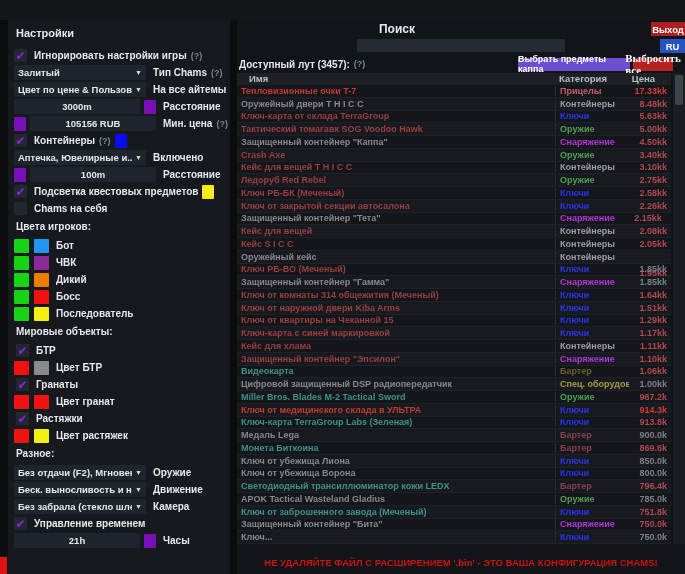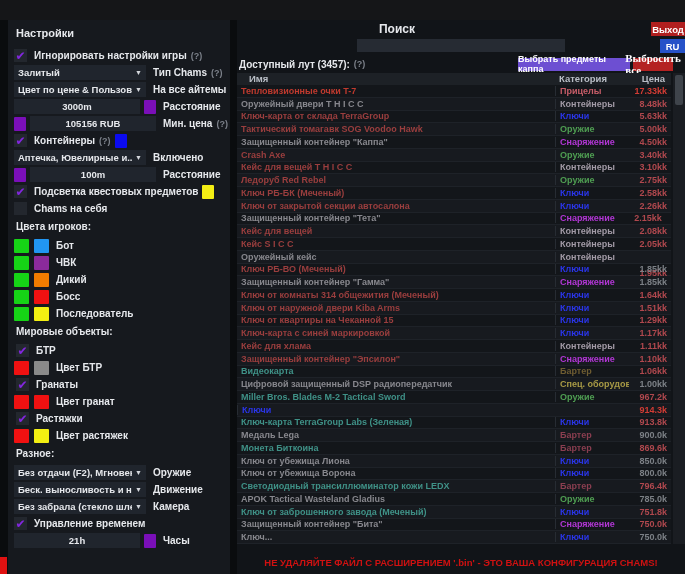--- a/index.html
+++ b/index.html
@@ -41,21 +41,21 @@
   .btn-ru{position:absolute;right:0;top:19px;width:25px;height:14px;background:#2652c8;}
   .loot-head{position:absolute;left:0;top:37px;width:436px;height:14px;display:flex;align-items:center;}
   .loot-title{font-size:10px;margin-left:2px;}
   .loot-btns{margin-left:auto;display:flex;gap:3px;}
   .btn-kappa{width:112px;height:13px;background:#6d4fd2;font-size:9px;}
   .btn-drop{width:40px;height:13px;background:#b42222;font-size:11px;font-family:Liberation Serif, serif;}
 
   .thead{position:absolute;left:0;top:53px;width:434px;height:12px;background:#1d2126;display:flex;font-size:9.5px;color:#b9bec6;}
   .th-name{width:318px;padding-left:12px;box-sizing:border-box;}
   .th-cat{width:74px;padding-left:4px;box-sizing:border-box;}
-  .th-price{flex:1;text-align:right;padding-right:6px;}
+  .th-price{flex:1;text-align:right;padding-right:16px;}
 
   .tbody{position:absolute;left:0;top:65px;width:434px;height:459px;overflow:hidden;}
   .trow{display:flex;height:12.75px;box-sizing:border-box;border-bottom:1px solid #1e2228;font-size:9px;align-items:center;}
   .trow:nth-child(odd){background:#13161a;}
   .trow:nth-child(even){background:#171a1f;}
   .c-name{width:318px;padding-left:4px;box-sizing:border-box;white-space:nowrap;overflow:hidden;}
   .c-cat{width:74px;padding-left:4px;box-sizing:border-box;border-left:1px solid #272c33;white-space:nowrap;overflow:hidden;}
   .c-price{flex:1;text-align:right;padding-right:4px;white-space:nowrap;}
 
   .scrollbar{position:absolute;left:436px;top:53px;width:12px;height:471px;background:#1a1d22;}
@@ -397,20 +397,21 @@
         <div class="c-name" style="color: rgb(135, 135, 141);">Цифровой защищенный DSP радиопередатчик</div>
         <div class="c-cat" style="color: rgb(168, 154, 69);">Спец. оборудование</div>
         <div class="c-price" style="color: rgb(124, 128, 134);">1.00kk</div>
       </div>
       <div class="trow">
         <div class="c-name" style="color: rgb(63, 145, 135);">Miller Bros. Blades M-2 Tactical Sword</div>
         <div class="c-cat" style="color: rgb(79, 158, 82);">Оружие</div>
         <div class="c-price" style="color: rgb(176, 72, 78);">967.2k</div>
       </div>
       <div class="trow">
+        <div class="c-name" style="color: rgb(192, 58, 46);">Ключ от медицинского склада в УЛЬТРА</div>
         <div class="c-cat" style="color: rgb(42, 53, 232);">Ключи</div>
         <div class="c-price" style="color: rgb(210, 60, 52);">914.3k</div>
       </div>
       <div class="trow">
         <div class="c-name" style="color: rgb(63, 145, 135);">Ключ-карта TerraGroup Labs (Зеленая)</div>
         <div class="c-cat" style="color: rgb(42, 53, 232);">Ключи</div>
         <div class="c-price" style="color: rgb(176, 72, 78);">913.8k</div>
       </div>
       <div class="trow">
         <div class="c-name" style="color: rgb(135, 135, 141);">Медаль Lega</div>

